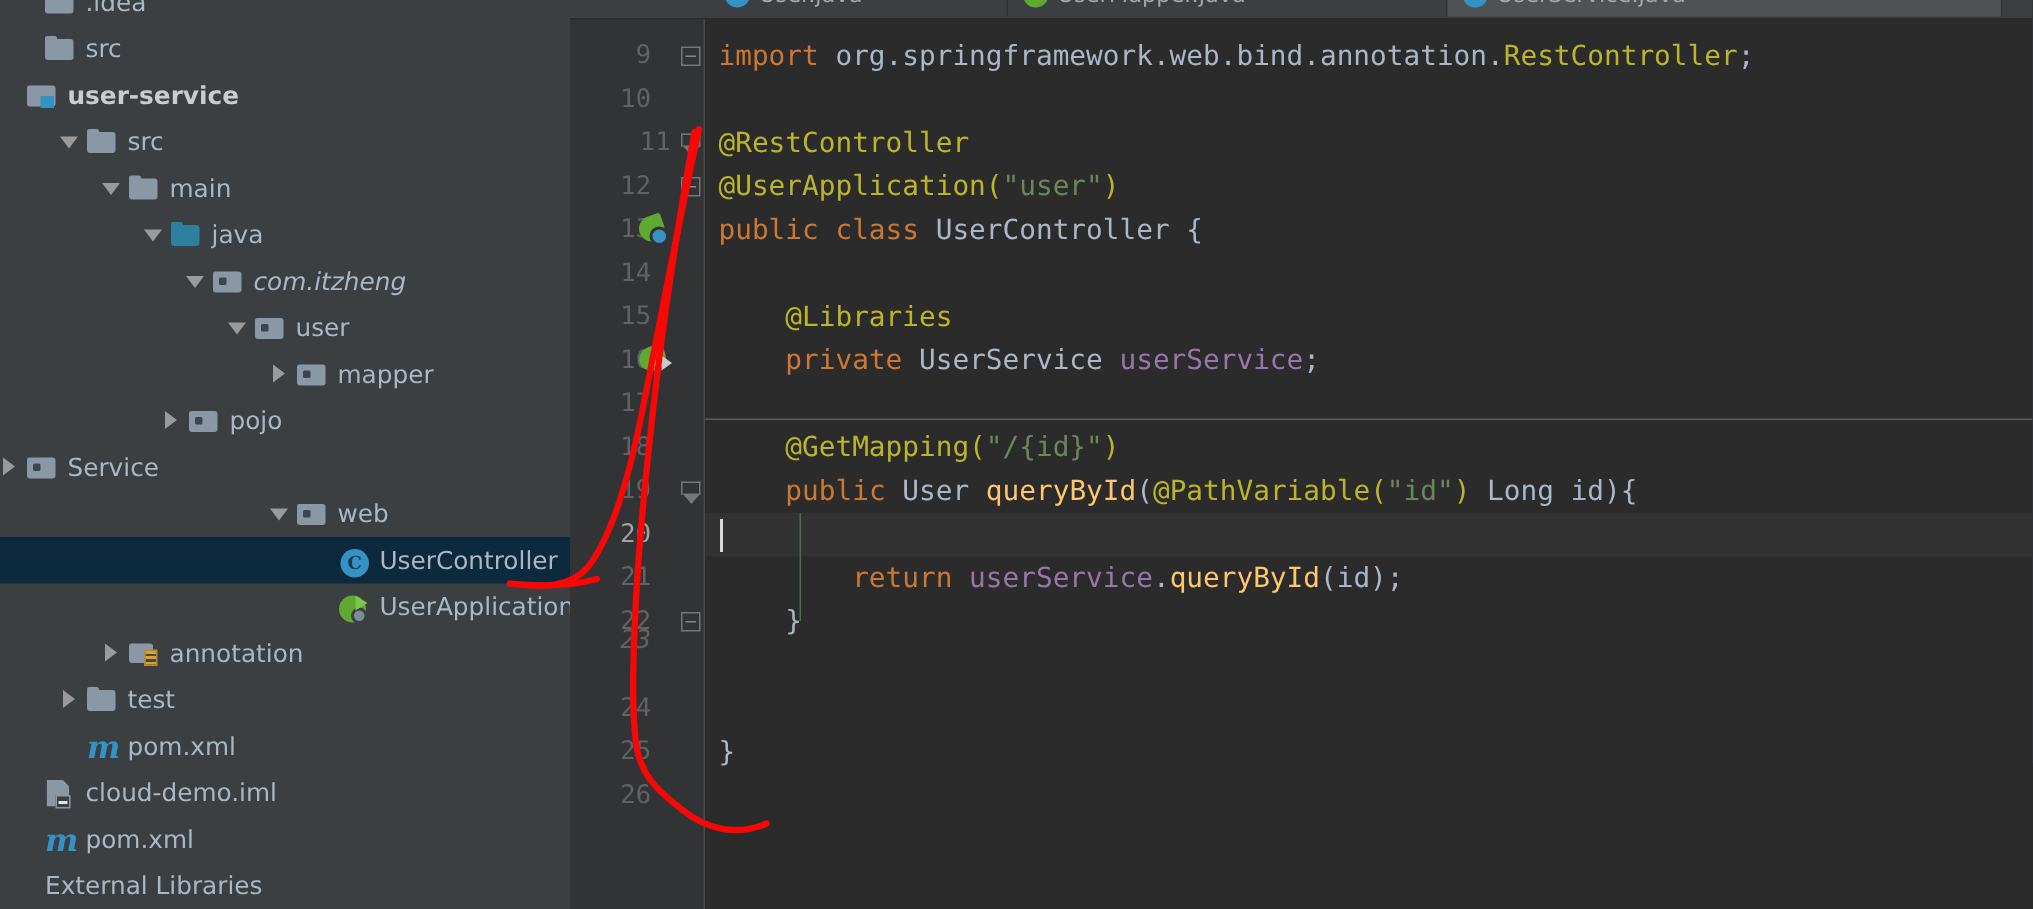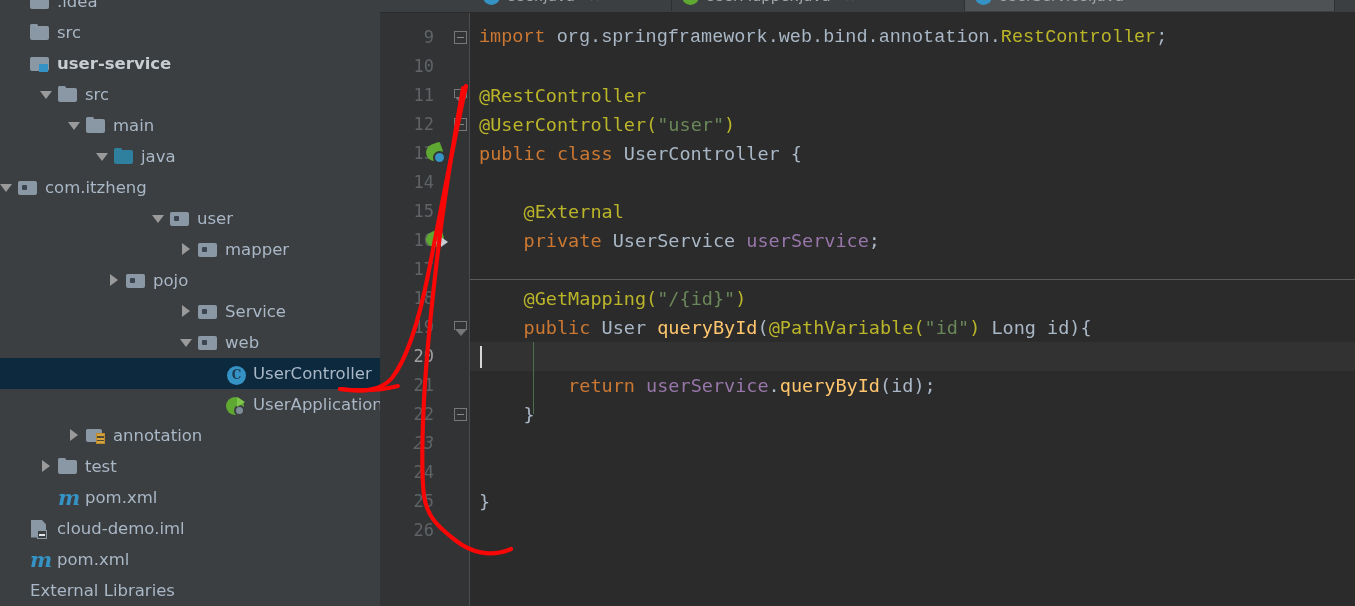--- a/index.html
+++ b/index.html
@@ -473,61 +473,61 @@
         <div class="tree-row" style="position: absolute; top: -14px; left: 0px; padding-left: 12px;">
           <span class="twisty"></span>
           <span class="ico ico-folder"></span>
           <span class="lbl">.idea</span>
         </div>
         <div class="tree-row" style="position: absolute; top: 17px; left: 0px; padding-left: 12px;">
           <span class="twisty"></span>
           <span class="ico ico-folder"></span>
           <span class="lbl">src</span>
         </div>
-        <div class="tree-row bold" style="position: absolute; top: 48px; left: 0px; padding-left: 12px;">
+        <div class="tree-row bold" style="position: absolute; top: 48px; left: 0px; ">
           <span class="twisty"></span>
           <span class="ico ico-module"></span>
           <span class="lbl">user-service</span>
         </div>
         <div class="tree-row" style="position: absolute; top: 79px; left: 0px; padding-left: 40px;">
           <span class="twisty tw-down"></span>
           <span class="ico ico-folder"></span>
           <span class="lbl">src</span>
         </div>
         <div class="tree-row" style="position: absolute; top: 110px; left: 0px; padding-left: 68px; text-align: center;">
           <span class="twisty tw-down"></span>
           <span class="ico ico-folder"></span>
           <span class="lbl">main</span>
         </div>
         <div class="tree-row" style="position: absolute; top: 141px; left: 0px; padding-left: 96px;">
           <span class="twisty tw-down"></span>
           <span class="ico ico-srcroot"></span>
           <span class="lbl">java</span>
         </div>
-        <div class="tree-row" style="position: absolute; top: 172px; left: 0px; ">
+        <div class="tree-row" style="position: absolute; top: 172px; left: 0px; padding-left: 124px; font-style: italic;">
           <span class="twisty tw-down"></span>
           <span class="ico ico-package"></span>
           <span class="lbl">com.itzheng</span>
         </div>
         <div class="tree-row" style="position: absolute; top: 203px; left: 0px; padding-left: 152px;">
           <span class="twisty tw-down"></span>
           <span class="ico ico-package"></span>
           <span class="lbl">user</span>
         </div>
         <div class="tree-row" style="position: absolute; top: 234px; left: 0px; padding-left: 180px;">
           <span class="twisty tw-right"></span>
           <span class="ico ico-package"></span>
           <span class="lbl">mapper</span>
         </div>
         <div class="tree-row" style="position: absolute; top: 265px; left: 0px; padding-left: 108px;">
           <span class="twisty tw-right"></span>
           <span class="ico ico-package"></span>
           <span class="lbl">pojo</span>
         </div>
-        <div class="tree-row" style="position: absolute; top: 296px; left: 0px; padding-left: 180px;">
+        <div class="tree-row" style="position: absolute; top: 296px; left: 0px; ">
           <span class="twisty tw-right"></span>
           <span class="ico ico-package"></span>
           <span class="lbl">Service</span>
         </div>
         <div class="tree-row" style="position: absolute; top: 327px; left: 0px; padding-left: 180px;">
           <span class="twisty tw-down"></span>
           <span class="ico ico-package"></span>
           <span class="lbl">web</span>
         </div>
         <div class="tree-row selected" style="position: absolute; top: 358px; left: 0px; padding-left: 208px;">
@@ -595,33 +595,33 @@
           <span>UserService.java</span>
         </div>
       </div>
 
     <div id="code-area">
       <div id="gutter"></div>
       <div id="gutter-line"></div>
       <div id="gutter-content">
           <div class="lnum" style="top: 10px; left: 8px;">9</div>
           <div class="lnum" style="top: 39px; left: 8px;">10</div>
-          <div class="lnum" style="top: 68px; left: 8px;">11</div>
+          <div class="lnum" style="top: 68px; left: 21px;">11</div>
           <div class="lnum" style="top: 97px; left: 8px;">12</div>
           <div class="lnum" style="top: 126px; left: 8px;">13</div>
           <div class="lnum" style="top: 155px; left: 8px;">14</div>
           <div class="lnum" style="top: 184px; left: 8px;">15</div>
           <div class="lnum" style="top: 213px; left: 8px;">16</div>
           <div class="lnum" style="top: 242px; left: 8px;">17</div>
           <div class="lnum" style="top: 271px; left: 8px;">18</div>
           <div class="lnum" style="top: 300px; left: 8px;">19</div>
           <div class="lnum cur" style="top: 329px; left: 8px;">20</div>
           <div class="lnum" style="top: 358px; left: 8px;">21</div>
           <div class="lnum" style="top: 387px; left: 8px;">22</div>
-          <div class="lnum" style="top: 416px; left: 8px; font-style: italic;">23</div>
+          <div class="lnum" style="top: 400px; left: 8px; font-style: italic;">23</div>
           <div class="lnum" style="top: 445px; left: 8px;">24</div>
           <div class="lnum" style="top: 474px; left: 8px;">25</div>
           <div class="lnum" style="top: 503px; left: 8px;">26</div>
           <div class="fold" style="left: 74px; top: 18px;">
             <div class="fold-box"></div>
           </div>
           <div class="fold" style="left: 74px; top: 76px;">
             <div class="fold-arrow">
               <i></i>
             </div>
@@ -640,25 +640,25 @@
           <div class="gicon gicon-bean" style="left: 46px; top: 131px;"></div>
           <div class="gicon gicon-auto" style="left: 46px; top: 218px;">
             <span class="arr"></span>
             <span class="arrh"></span>
           </div>
         </div>
       <div id="lines-container">
           <div class="cur-line-hl" style="top: 329px;"></div>
           <div class="method-sep" style="top: 266px;"></div>
           <div class="indent-guide" style="left: 153px; top: 329px; height: 72px;"></div>
-          <div class="code-line" style="top: 10px; font-family: Liberation Mono, monospace;"><span class="kw">import </span><span class="plain">org.springframework.web.bind.annotation.</span><span class="ann">RestController</span><span class="plain">;</span></div>
+          <div class="code-line" style="top: 10px;"><span class="kw">import </span><span class="plain">org.springframework.web.bind.annotation.</span><span class="ann">RestController</span><span class="plain">;</span></div>
           <div class="code-line" style="top: 68px;"><span class="ann">@RestController</span></div>
-          <div class="code-line" style="top: 97px;"><span class="ann">@UserController</span><span class="ann">(</span><span class="str">"user"</span><span class="ann">)</span></div>
+          <div class="code-line" style="top: 97px;"><span class="ann">@UserApplication</span><span class="ann">(</span><span class="str">"user"</span><span class="ann">)</span></div>
           <div class="code-line" style="top: 126px;"><span class="kw">public class </span><span class="cls">UserController</span><span class="plain"> {</span></div>
-          <div class="code-line" style="top: 184px;"><span class="ann">    @External</span></div>
+          <div class="code-line" style="top: 184px;"><span class="ann">    @Libraries</span></div>
           <div class="code-line" style="top: 213px;"><span class="plain">    </span><span class="kw">private </span><span class="cls">UserService </span><span class="fld">userService</span><span class="plain">;</span></div>
           <div class="code-line" style="top: 271px;"><span class="ann">    @GetMapping</span><span class="ann">(</span><span class="str">"/{id}"</span><span class="ann">)</span></div>
           <div class="code-line" style="top: 300px; text-align: center;"><span class="plain">    </span><span class="kw">public </span><span class="cls">User </span><span class="mth">queryById</span><span class="plain">(</span><span class="ann">@PathVariable</span><span class="ann">(</span><span class="str">"id"</span><span class="ann">)</span><span class="plain"> Long id){</span></div>
           <div class="code-line" style="top: 358px; text-align: right;"><span class="plain">        </span><span class="kw">return </span><span class="fld">userService</span><span class="plain">.</span><span class="mth">queryById</span><span class="plain">(id);</span></div>
           <div class="code-line" style="top: 387px;"><span class="plain">    }</span></div>
           <div class="code-line" style="top: 474px;"><span class="plain">}</span></div>
           <div class="caret" style="left: 100px; top: 333px;"></div>
         </div>
     </div>
 

